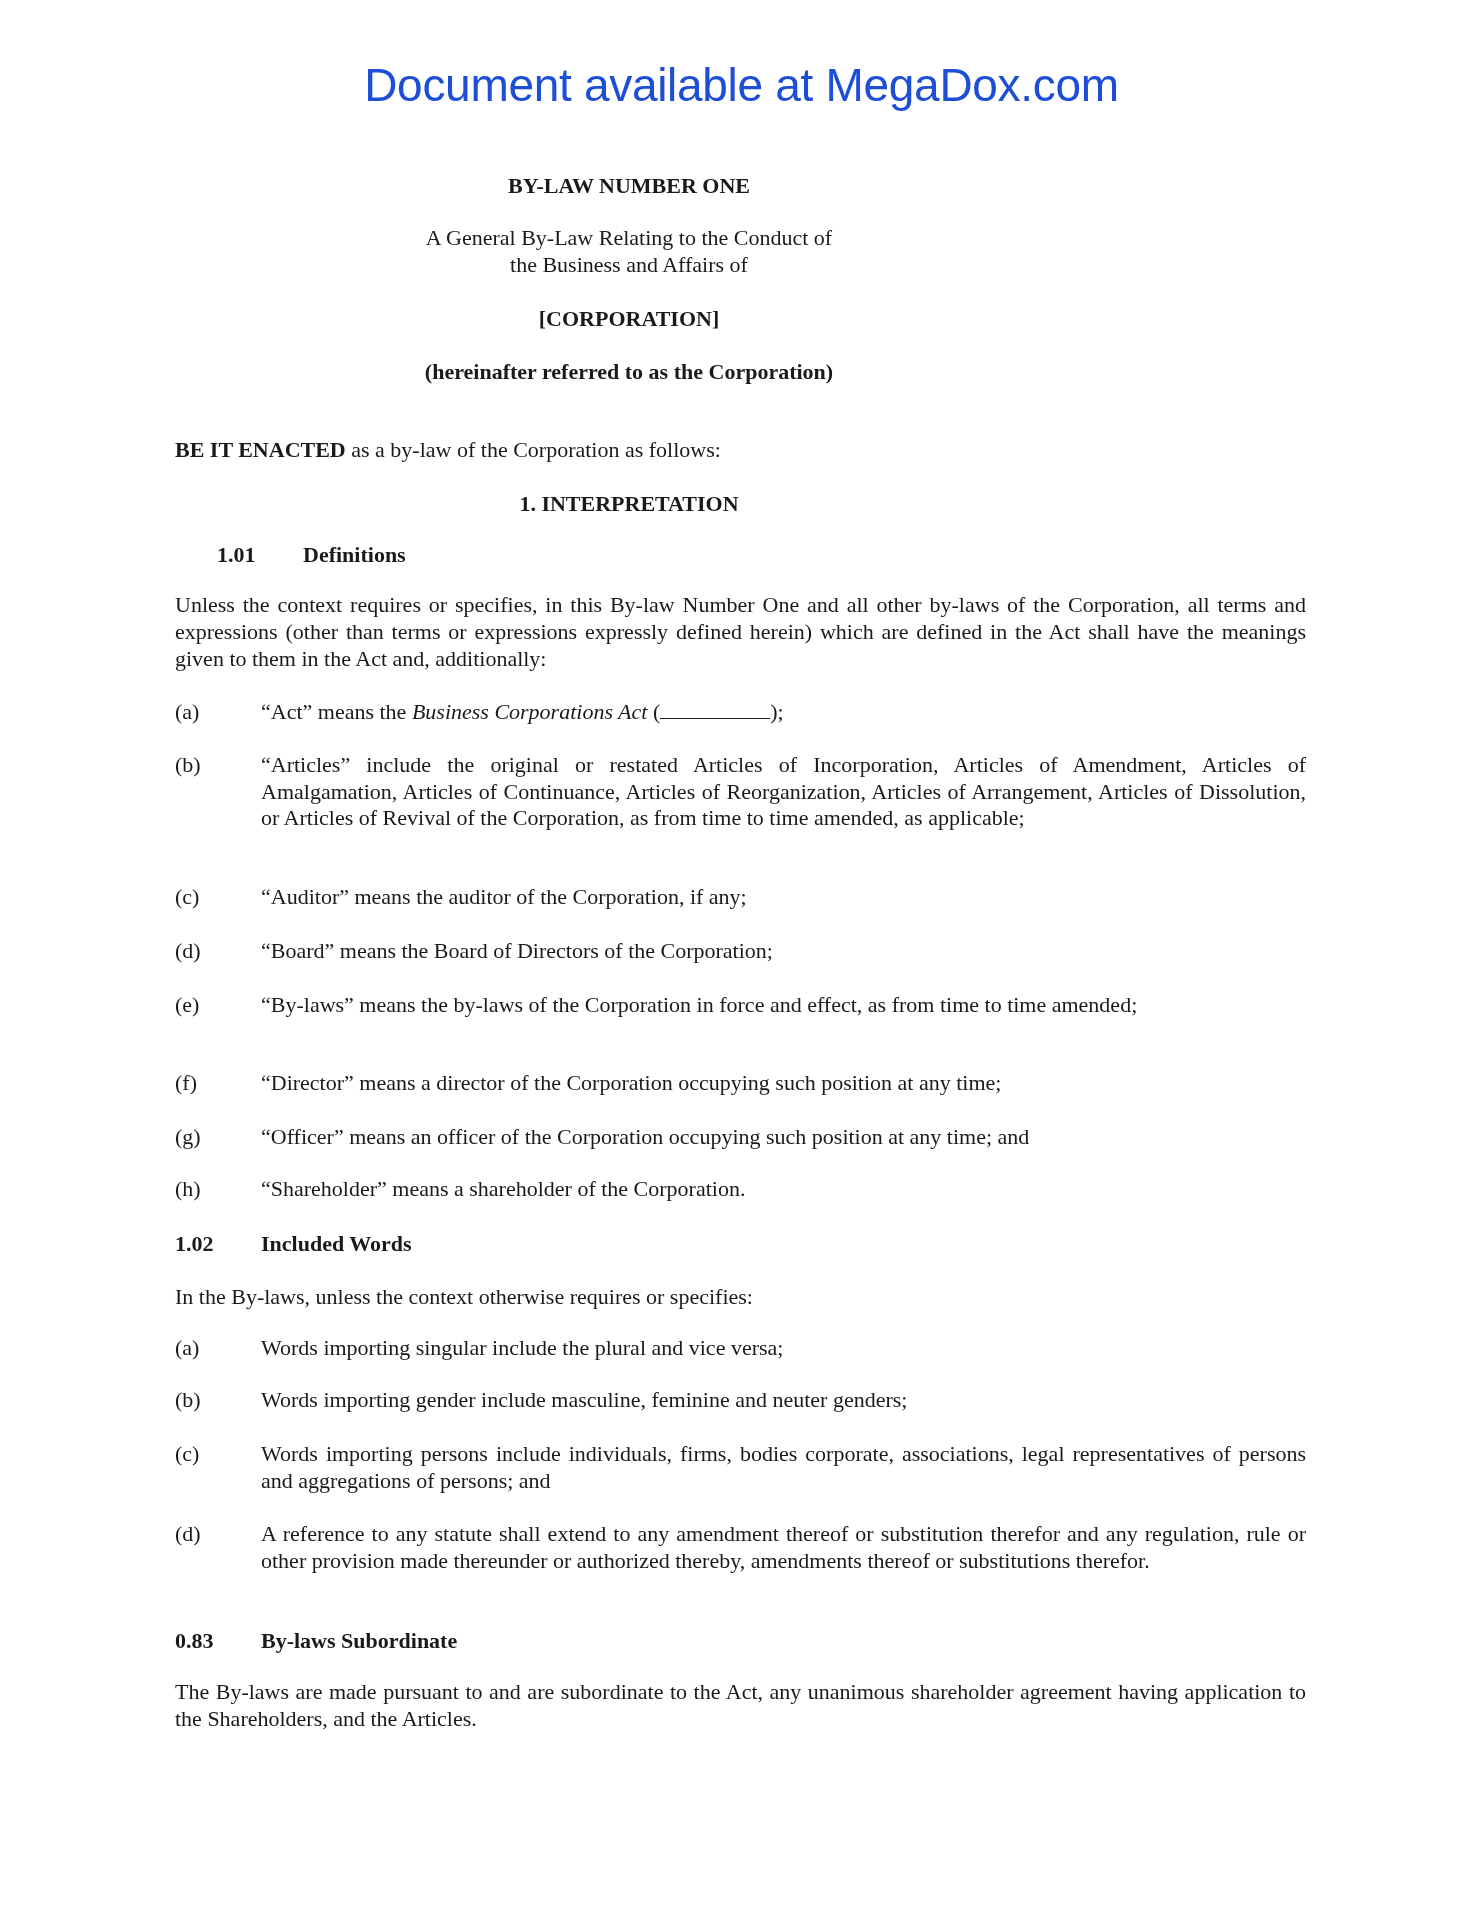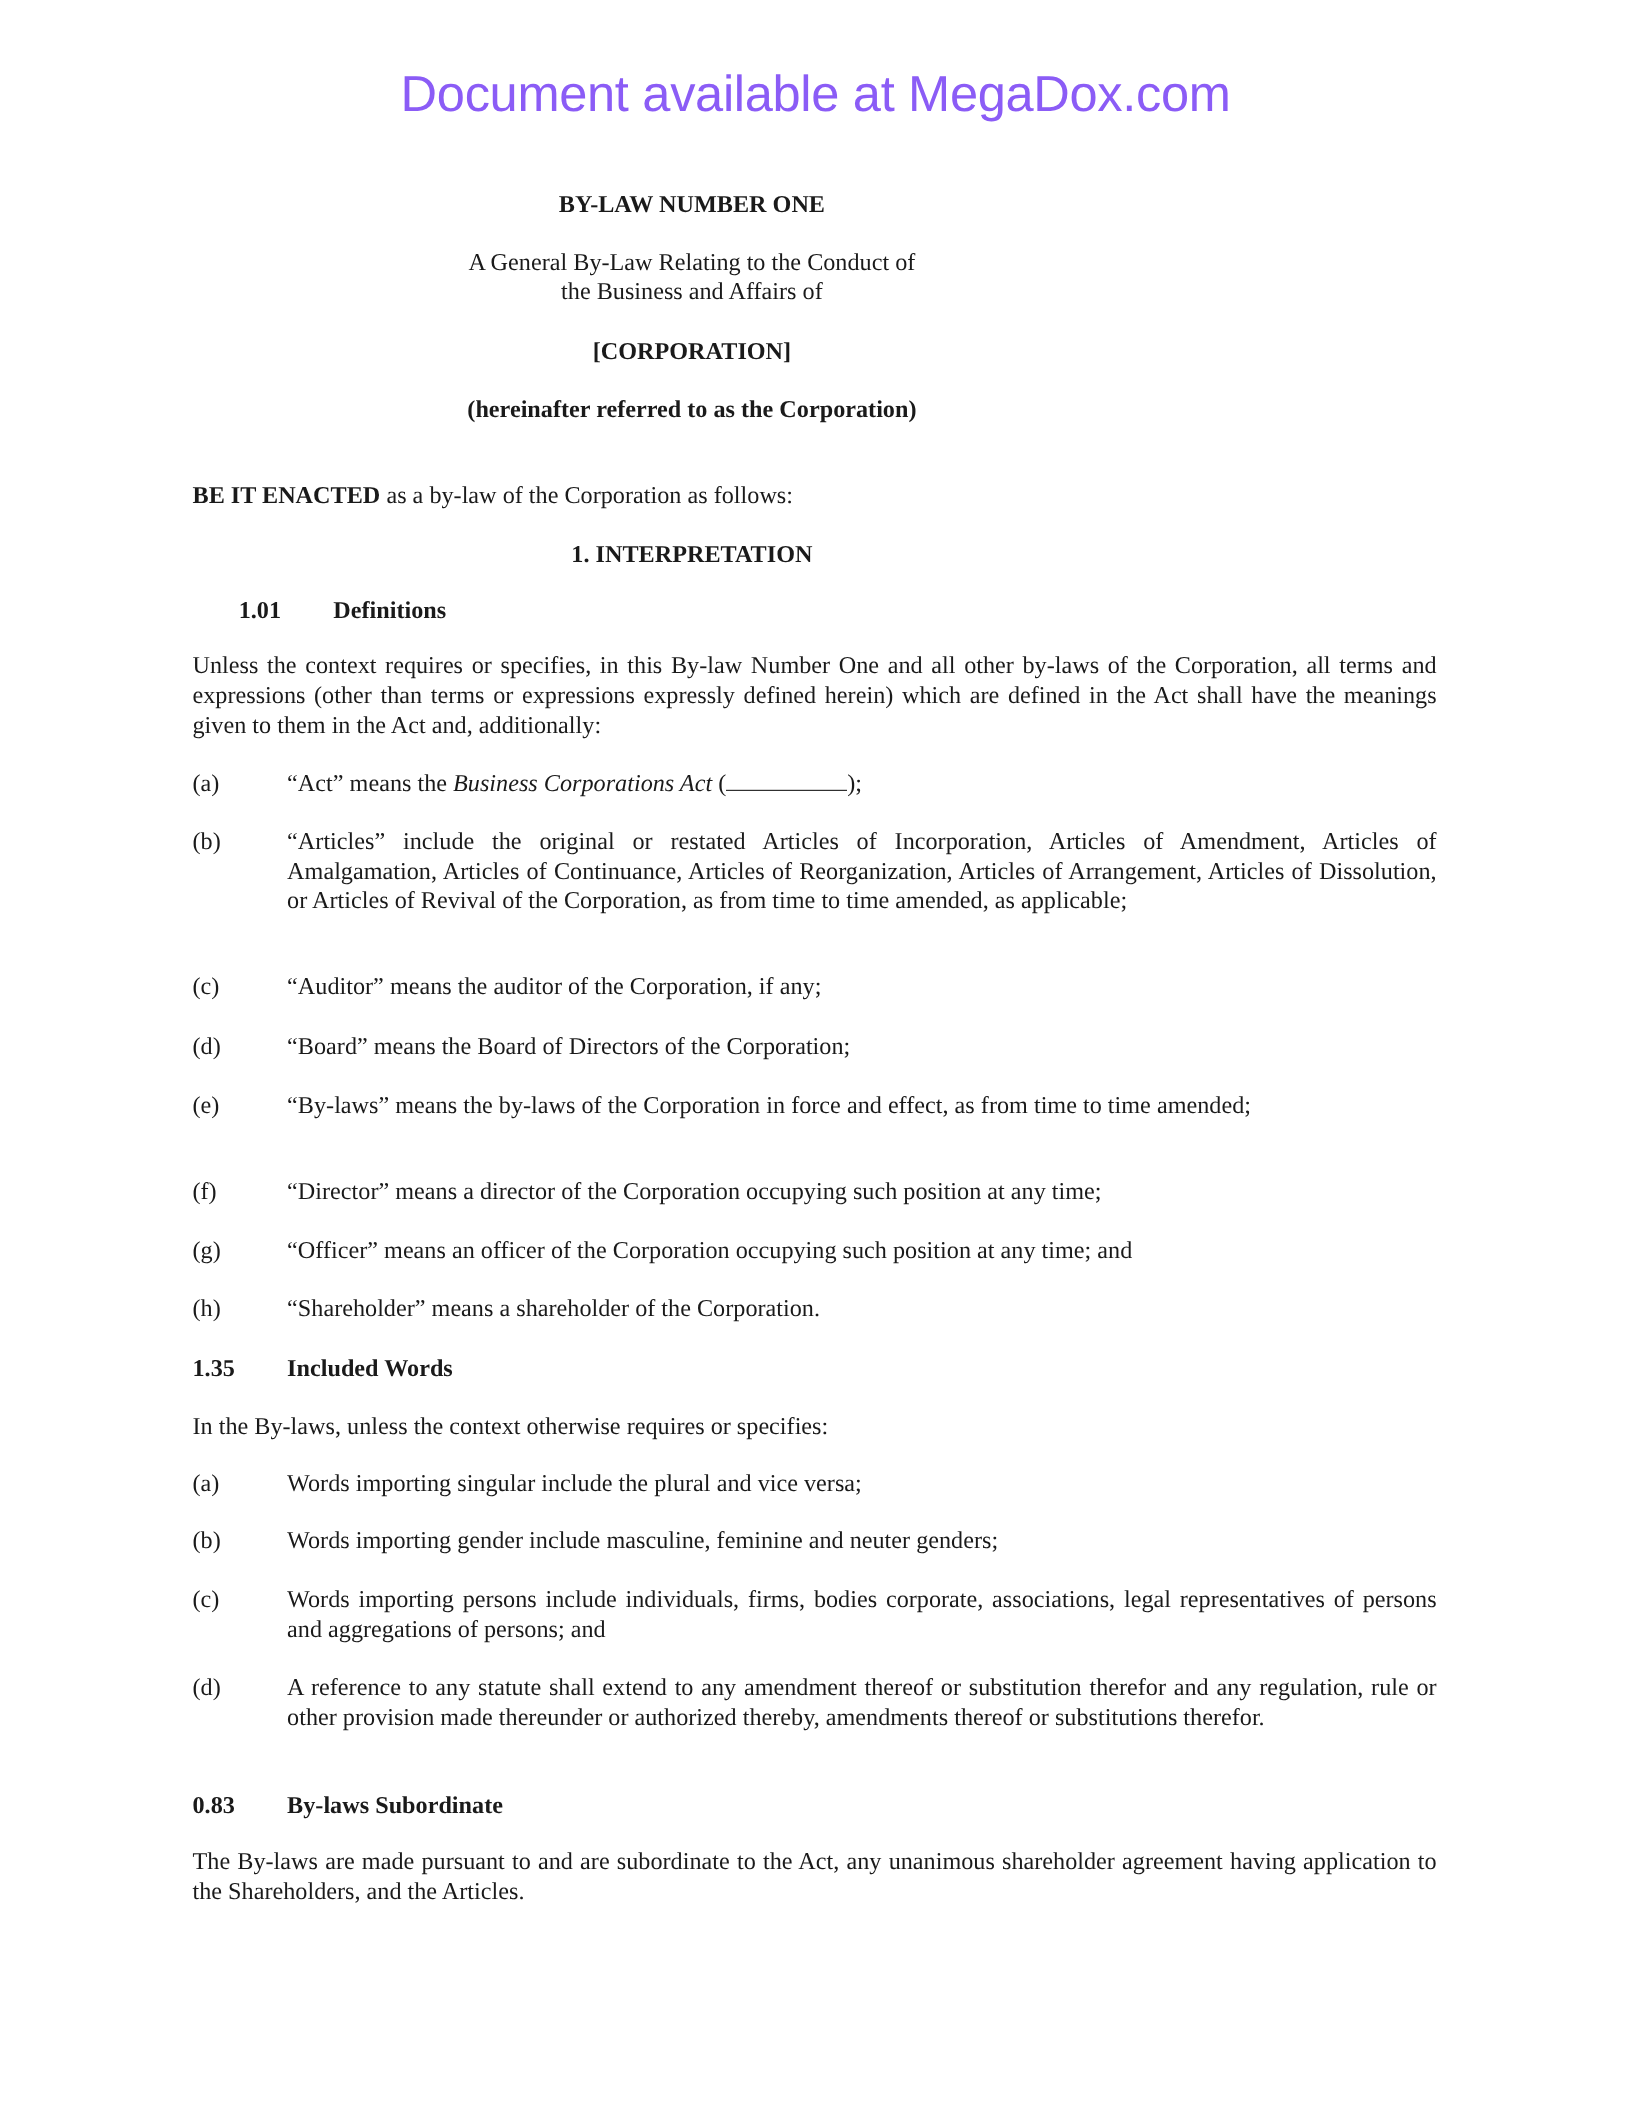--- a/index.html
+++ b/index.html
@@ -1,18 +1,18 @@
 <!DOCTYPE html>
 <html><head>
 <meta charset="utf-8">
 <style>
   html, body { margin: 0; padding: 0; background: #ffffff; }
   body { width: 1483px; height: 1920px; position: relative; overflow: hidden; }
   .page { position: absolute; left: 0; top: 0; width: 1483px; height: 1920px; background: #ffffff; color: #1a1a1a; font-family: "Liberation Serif", "DejaVu Serif", serif; }
-  .watermark { position: absolute; top: 58px; left: 0; width: 1483px; text-align: center; font-family: "Liberation Sans", "DejaVu Sans", sans-serif; font-size: 46px; color: #8b5cf6; letter-spacing: -0.3px; }
+  .watermark { position: absolute; top: 58px; left: 0; width: 1483px; text-align: center; font-family: "Liberation Sans", "DejaVu Sans", sans-serif; font-size: 46px; color: #1d4ed8; letter-spacing: -0.3px; }
   .center { position: absolute; left: 0; width: 1258px; text-align: center; font-size: 22px; line-height: 27px; }
   .bold { font-weight: bold; }
   .line { position: absolute; left: 175px; width: 1131px; font-size: 22px; line-height: 27px; }
   .just { text-align: justify; text-align-last: left; }
   .row { position: absolute; left: 175px; width: 1131px; font-size: 22px; line-height: 26.5px; }
   .row .lbl { position: absolute; left: 0; top: 0; }
   .row .txt { margin-left: 86px; text-align: justify; }
   .heading { position: absolute; left: 175px; font-size: 22px; line-height: 27px; font-weight: bold; }
   .heading .num { display: inline-block; width: 86px; }
   .blank { display: inline-block; width: 110px; border-bottom: 1px solid #1a1a1a; height: 18px; vertical-align: baseline; }
@@ -69,21 +69,21 @@
   <div class="row" style="top:1124px;">
     <span class="lbl">(g)</span>
     <div class="txt">“Officer” means an officer of the Corporation occupying such position at any time; and</div>
   </div>
   <div class="row" style="top:1176px;">
     <span class="lbl">(h)</span>
     <div class="txt">“Shareholder” means a shareholder of the Corporation.</div>
   </div>
 
   <div class="heading" style="top:1230px;">
-    <span class="num">1.35</span><span>Included Words</span>
+    <span class="num">1.02</span><span>Included Words</span>
   </div>
   <div class="line" style="top:1283px;">In the By-laws, unless the context otherwise requires or specifies:</div>
 
   <div class="row" style="top:1335px;">
     <span class="lbl">(a)</span>
     <div class="txt">Words importing singular include the plural and vice versa;</div>
   </div>
   <div class="row" style="top:1387px;">
     <span class="lbl">(b)</span>
     <div class="txt">Words importing gender include masculine, feminine and neuter genders;</div>

